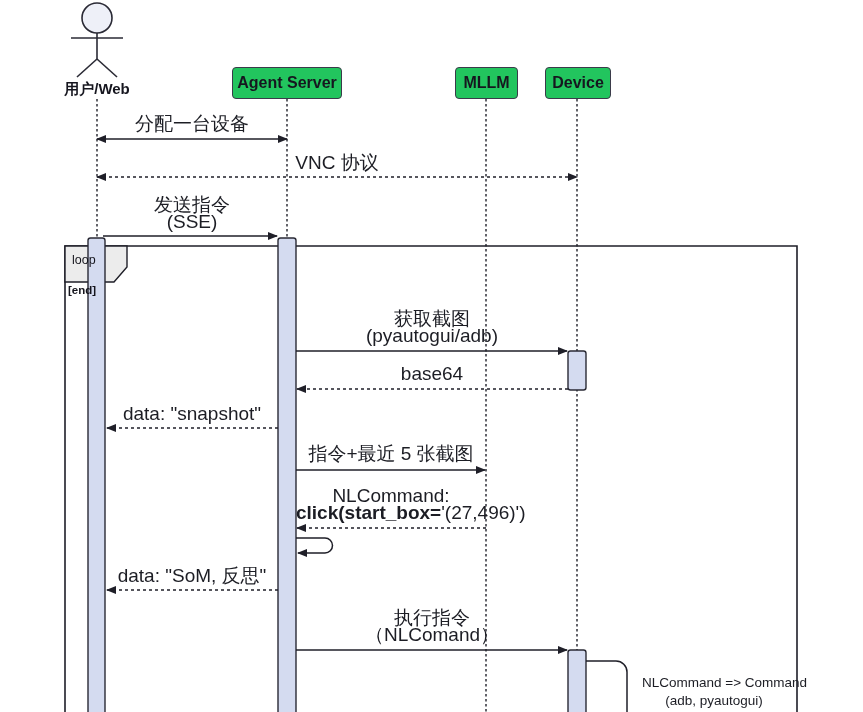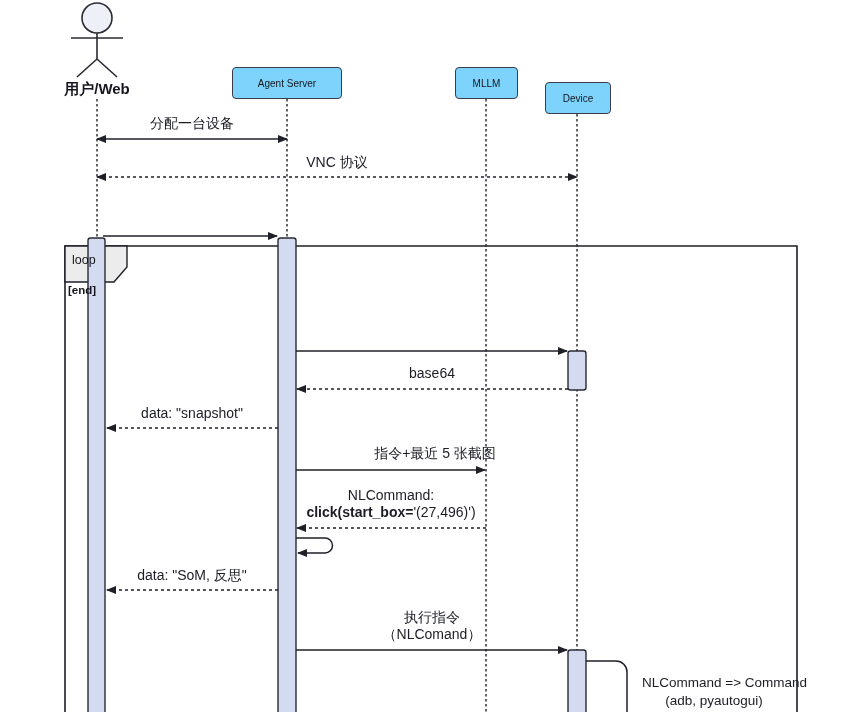--- a/index.html
+++ b/index.html
@@ -10,31 +10,31 @@
     font-family:"Liberation Sans","DejaVu Sans",sans-serif;
     color:#1c1d24;
     overflow:hidden;
   }
   .layer{position:absolute;left:0;top:0;width:863px;height:712px;}
   .participant-box{
     position:absolute;
     box-sizing:border-box;
     border:1.5px solid #3b3b4a;
     border-radius:4px;
-    background:#7dd3fc;
+    background:#22c55e;
     display:flex;align-items:center;justify-content:center;
-    font-weight:normal;font-size:10px;color:#16161f;
+    font-weight:bold;font-size:16px;color:#16161f;
   }
   .actor-label{
     position:absolute;left:52px;top:80px;width:90px;
     text-align:center;font-weight:bold;font-size:15px;color:#16161f;
   }
   .msg{
     position:absolute;
-    font-size:14px;line-height:17px;
+    font-size:19px;line-height:17px;
     text-align:center;white-space:nowrap;color:#1c1d24;
   }
   .msg span{display:block;}
   .loop-label{
     position:absolute;left:72px;top:253px;
     font-size:12.5px;font-weight:normal;color:#15151d;
   }
   .loop-condition{
     position:absolute;left:68px;top:284px;
     font-size:11.5px;font-weight:bold;color:#15151d;
@@ -101,38 +101,46 @@
     </g>
   </svg>
 
   <div class="actor-label">用户/Web</div>
   <div class="participant-box" style="left:232px;top:67px;width:110px;height:32px;">
     <span>Agent Server</span>
   </div>
   <div class="participant-box" style="left:455px;top:67px;width:63px;height:32px;">
     <span>MLLM</span>
   </div>
-  <div class="participant-box" style="left:545px;top:67px;width:66px;height:32px;margin-top:15px;">
+  <div class="participant-box" style="left:545px;top:67px;width:66px;height:32px;">
     <span>Device</span>
   </div>
 
   <div class="loop-label">loop</div>
   <div class="loop-condition">[end]</div>
 
   <div class="msg" style="left:97px;width:190px;top:115px;">分配一台设备</div>
 
   <div class="msg" style="left:97px;width:480px;top:154px;">VNC 协议</div>
 
+  <div class="msg" style="left:97px;width:190px;top:196px;">
+    <span>发送指令</span>
+    <span>(SSE)</span>
+  </div>
 
+  <div class="msg" style="left:296px;width:272px;top:310px;">
+    <span>获取截图</span>
+    <span>(pyautogui/adb)</span>
+  </div>
 
   <div class="msg" style="left:296px;width:272px;top:365px;">base64</div>
 
   <div class="msg" style="left:106px;width:172px;top:405px;">data: "snapshot"</div>
 
-  <div class="msg" style="left:296px;width:190px;top:445px;padding-left:44px;">指令+最近 5 张截图</div>
+  <div class="msg" style="left:296px;width:190px;top:445px;">指令+最近 5 张截图</div>
 
   <div class="msg" style="left:296px;width:190px;top:487px;">
     <span>NLCommand:</span>
     <span><b>click(start_box=</b><i style="font-style:normal;margin-top:36px;">'(27,496)')</i></span>
   </div>
 
   <div class="msg" style="left:106px;width:172px;top:567px;">data: "SoM, 反思"</div>
 
   <div class="msg" style="left:296px;width:272px;top:609px;">
     <span>执行指令</span>

